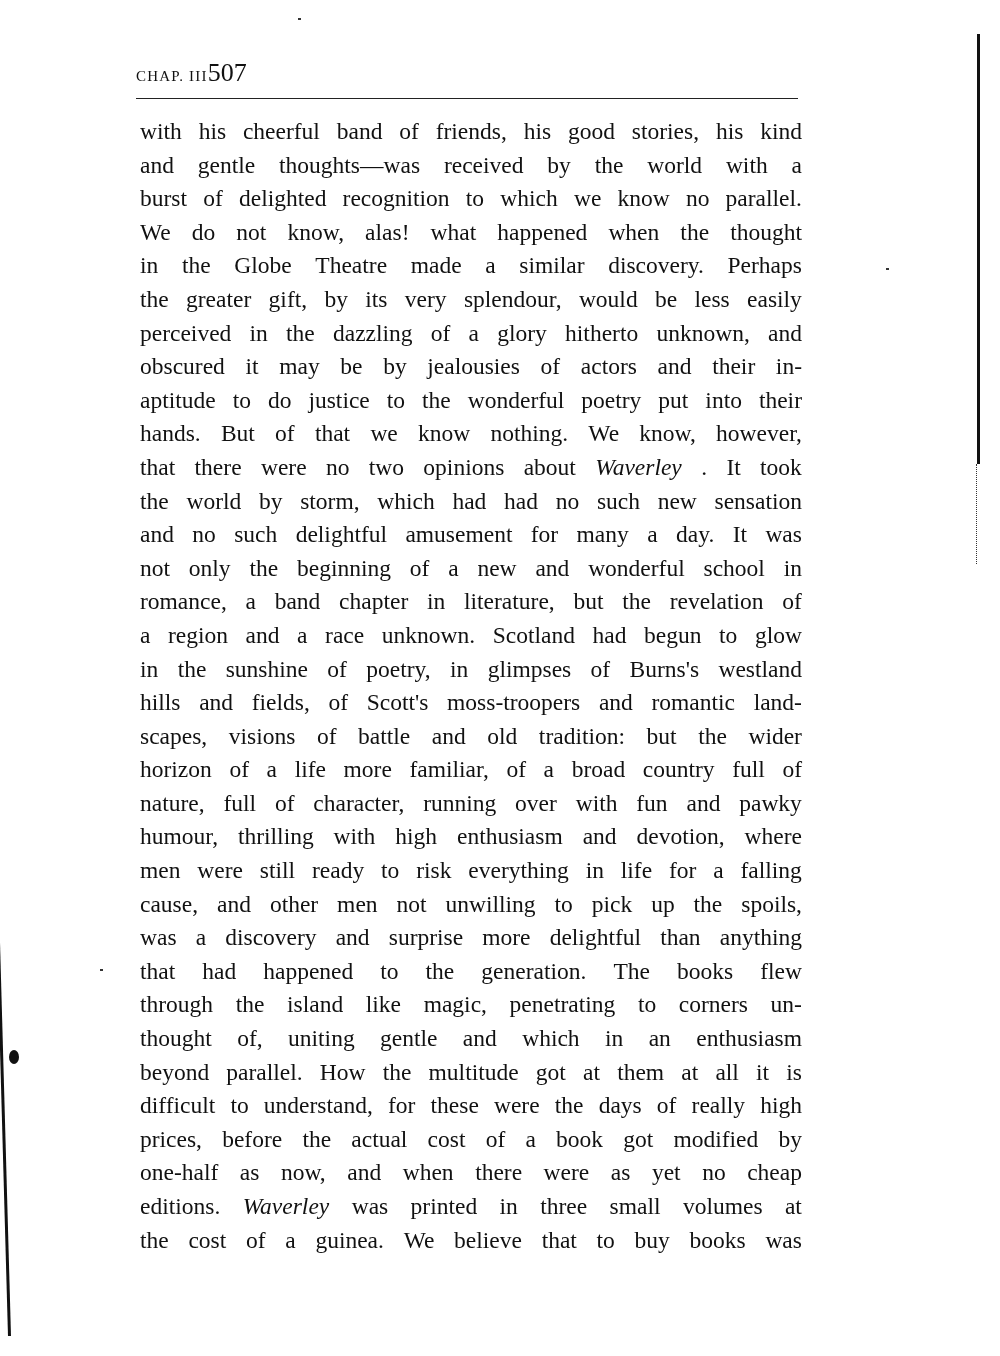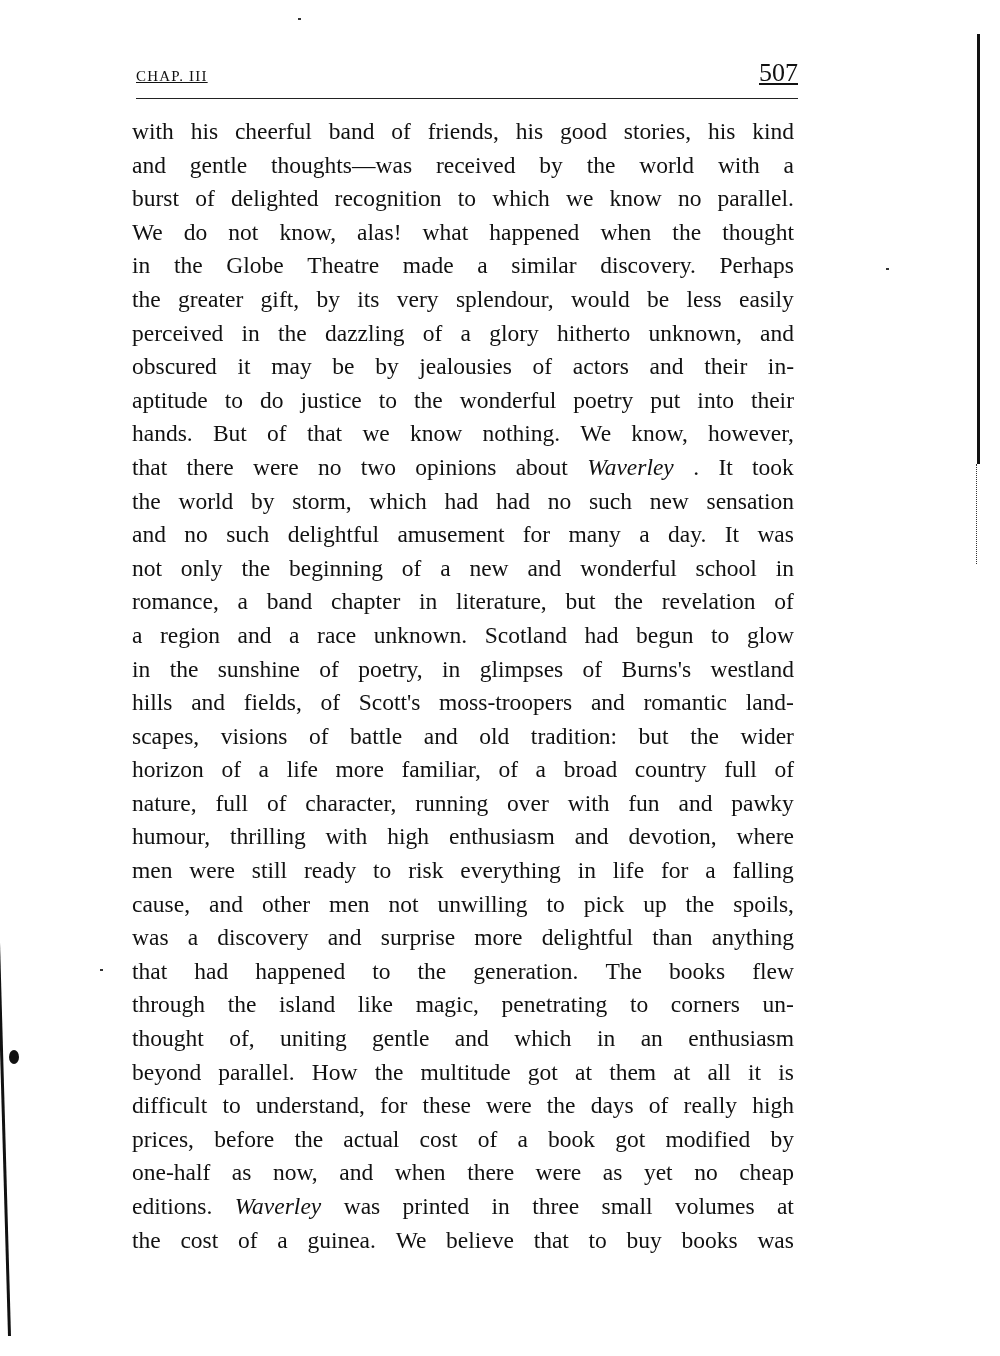--- a/index.html
+++ b/index.html
@@ -2,31 +2,31 @@
 <html><head>
 <meta charset="utf-8">
 <style>
   html, body { margin: 0; padding: 0; background: #ffffff; }
   body {
     width: 1000px; height: 1356px; position: relative; overflow: hidden;
     font-family: "Liberation Serif", "DejaVu Serif", serif; color: #111;
   }
   .running-head {
     position: absolute; left: 136px; top: 58px; width: 662px; height: 34px;
-    display: flex; align-items: baseline; justify-content: space-between; text-decoration: underline;
+    display: flex; align-items: baseline; 
   }
   .chap { font-size: 15px; letter-spacing: 1.2px; font-variant: small-caps; }
   .head-title { font-size: 21px; font-style: italic; letter-spacing: 1.8px; text-transform: uppercase; }
   .page-num { font-size: 26px; }
   .rule {
     position: absolute; left: 136px; top: 98px; width: 662px; height: 0;
     border-top: 1.6px solid #222;
   }
   .body-text {
-    position: absolute; left: 132px; top: 115px; width: 662px;
+    position: absolute; left: 140px; top: 115px; width: 662px;
   }
   .line {
     font-size: 23.5px; line-height: 33.6px; height: 33.6px;
     text-align: justify; text-align-last: justify; white-space: nowrap;
     display: flex; justify-content: space-between;
   }
   .line span.w { display: inline-block; }
   .it { font-style: italic; }
   .edge-right {
     position: absolute; left: 977px; top: 34px; width: 3px; height: 430px;

